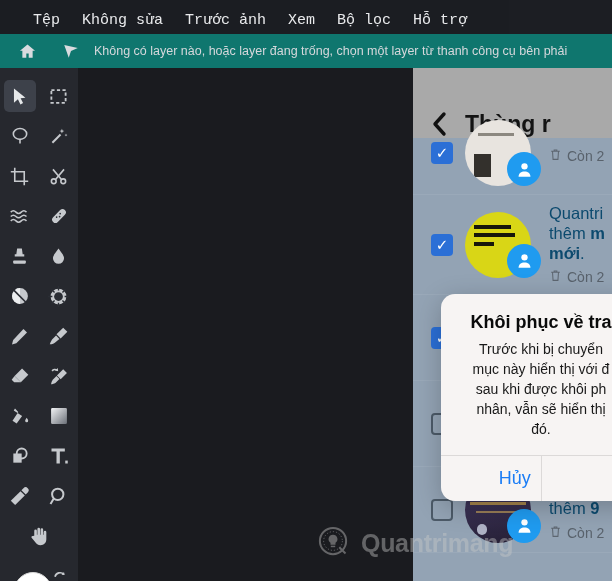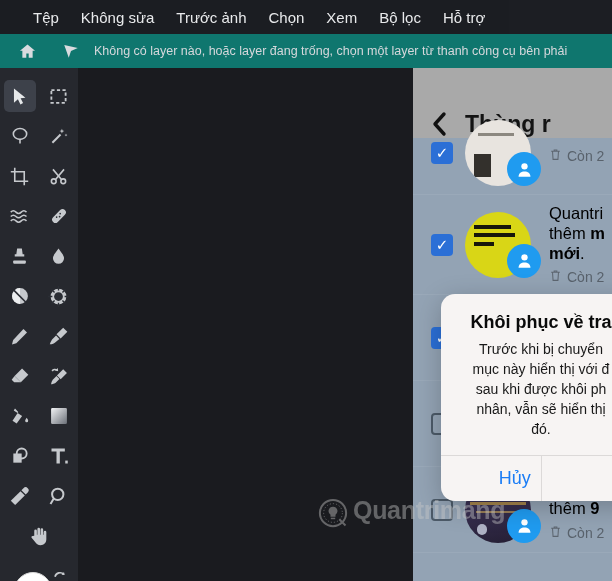--- a/index.html
+++ b/index.html
@@ -18,22 +18,23 @@
     overflow: hidden;
   }
 
   
   .menubar {
     position: absolute;
     left: 0; top: 0;
     width: 509px; height: 34px;
     background: #1b1d22;
     display: flex;
-    align-items: center;
+    align-items: flex-end;
     padding-left: 22px;
+    font-family: Liberation Mono, monospace;
   }
   .menu-item {
     color: #e9eaec;
     font-size: 15px;
     line-height: 1;
     padding: 6px 11px;
     white-space: nowrap;
     cursor: default;
   }
 
@@ -115,23 +116,24 @@
     position: absolute;
     left: 78px; top: 68px;
     width: 534px; height: 513px;
     background: #1a1b1f;
     overflow: hidden;
   }
 
   
   .watermark {
     position: absolute;
-    left: 318px; top: 498px;
-    display: flex;
-    gap: 5px;
+    left: 318px; top: 526px;
+    display: flex;
+    align-items: center;
+    gap: 13px;
     opacity: 0.42;
     pointer-events: none;
     z-index: 40;
   }
   .wm-text {
     color: #c9c9c9;
     font-size: 25px;
     font-weight: 600;
     letter-spacing: -0.3px;
     line-height: 1;
@@ -209,21 +211,21 @@
     background: #1f9bf0;
     display: flex; align-items: center; justify-content: center;
   }
   .ios-meta {
     margin-left: 18px;
     min-width: 0;
     overflow: hidden;
     white-space: nowrap;
   }
   .ios-line {
-    color: #000000;
+    color: #0c4a6e;
     font-size: 16.5px;
     line-height: 1.22;
   }
   .ios-line b { font-weight: 700; }
   .ios-sub {
     margin-top: 5px;
     color: #59626c;
     font-size: 14px;
     display: flex;
     align-items: center;
@@ -301,21 +303,20 @@
 </style>
 </head>
 <body>
 
 <div id="app">
 
   <div class="menubar">
     <div class="menu-item">Tệp</div>
     <div class="menu-item">Không sửa</div>
     <div class="menu-item">Trước ảnh</div>
-    <div class="menu-item">Chọn</div>
     <div class="menu-item">Xem</div>
     <div class="menu-item">Bộ lọc</div>
     <div class="menu-item">Hỗ trợ</div>
   </div>
 
   <div class="optionbar">
     <div class="opt-gap"></div>
     <div class="opt-icon">
       <svg width="19" height="19" viewBox="0 0 24 24" fill="#d9dbdf">
         <path d="M12 3 2.5 11h3v9h5v-5.5h3V20h5v-9h3z"></path>

